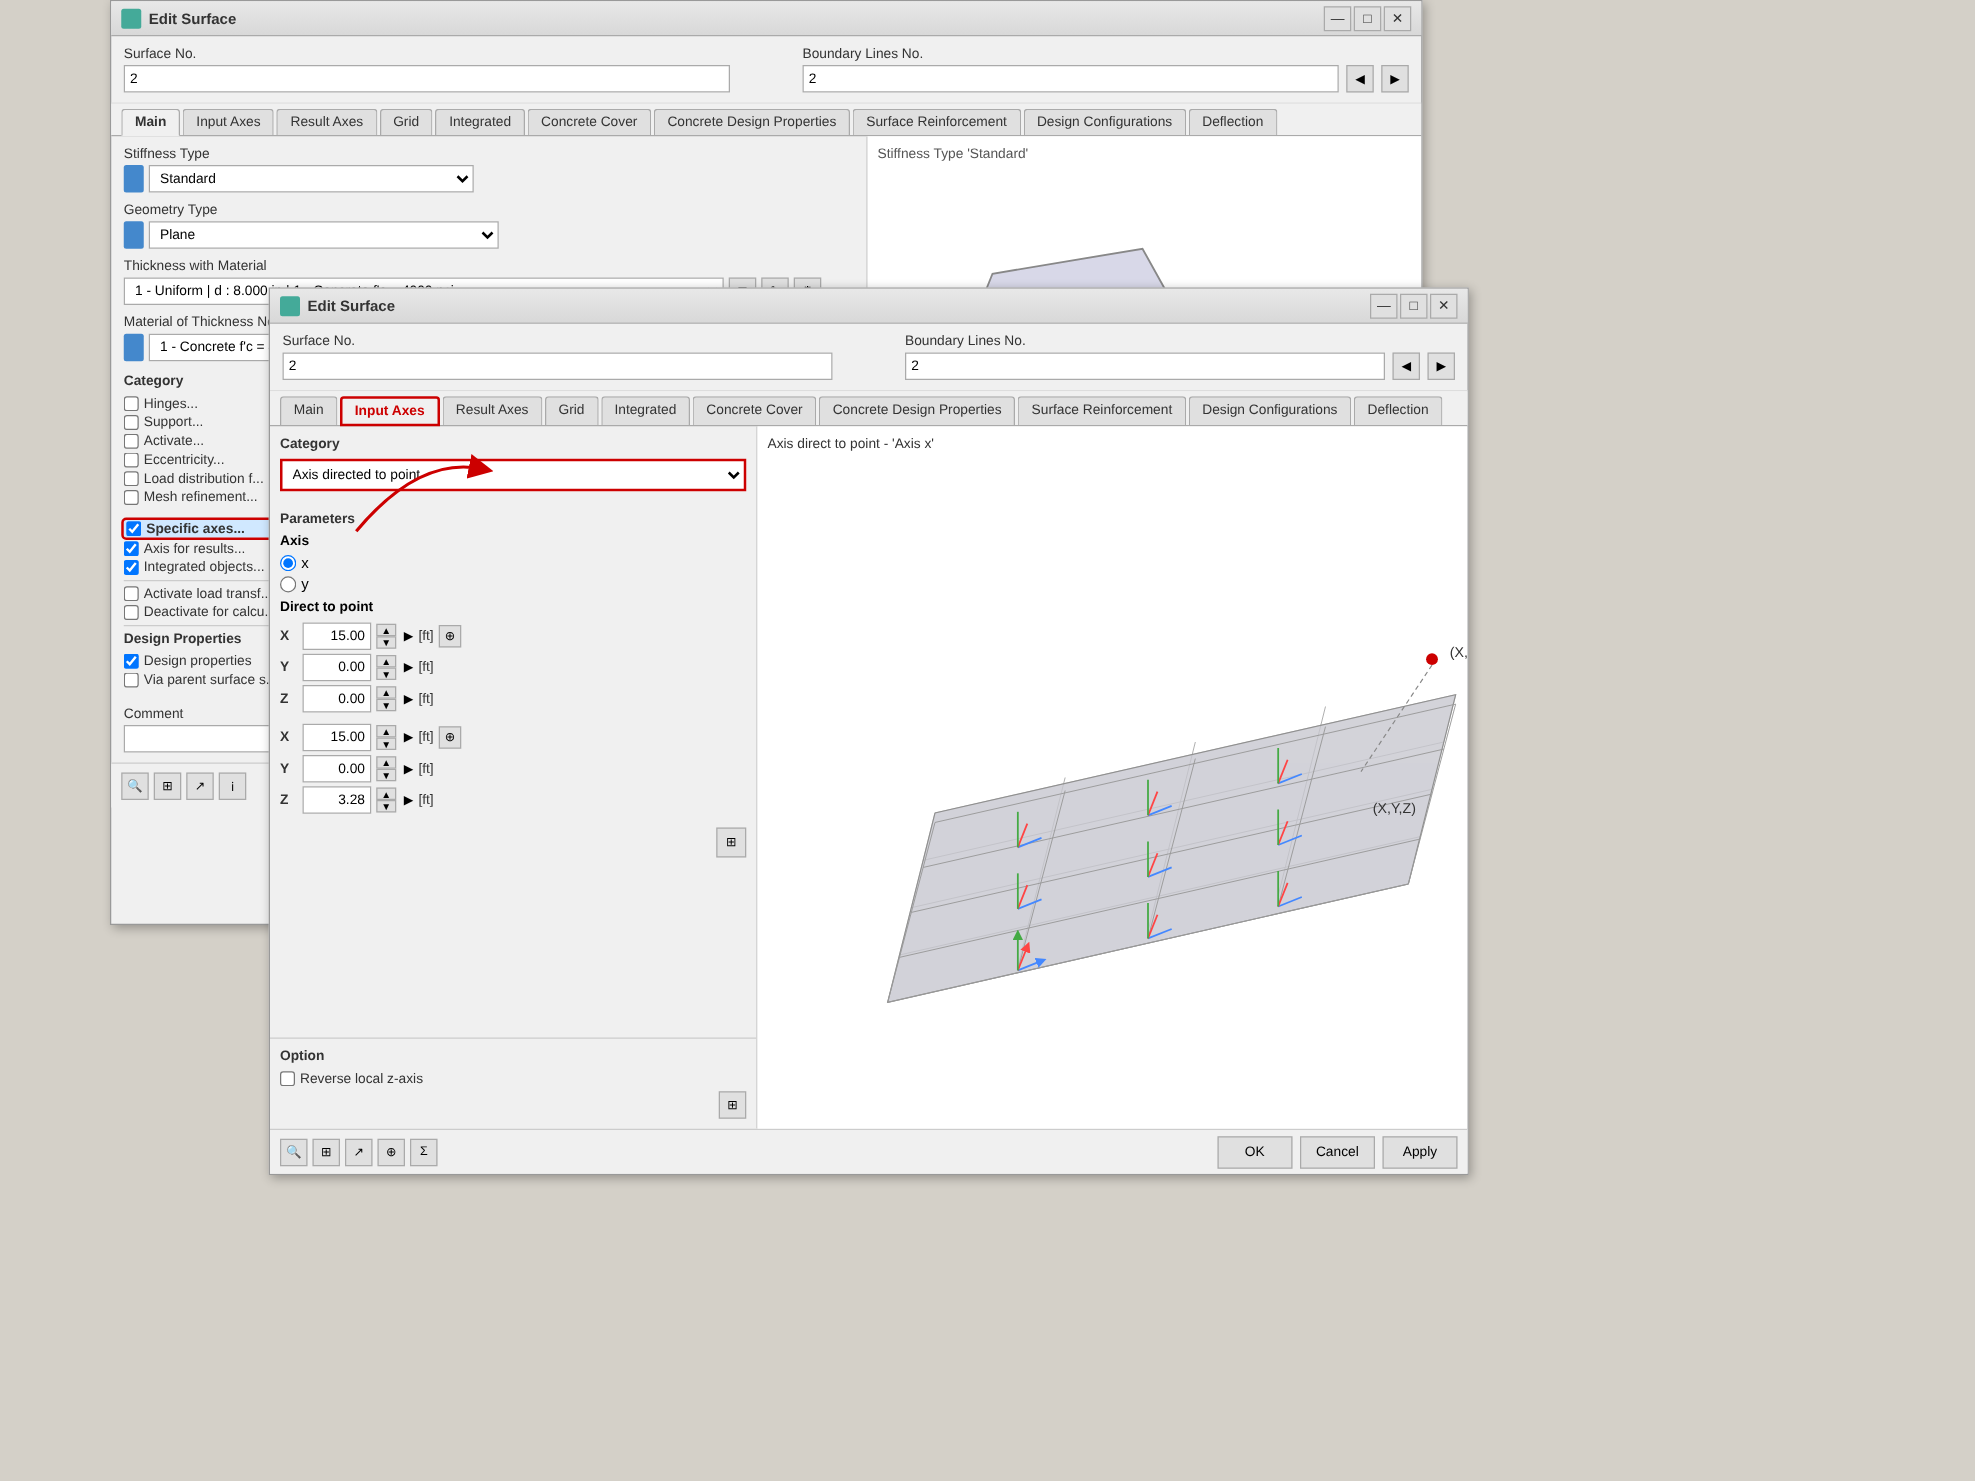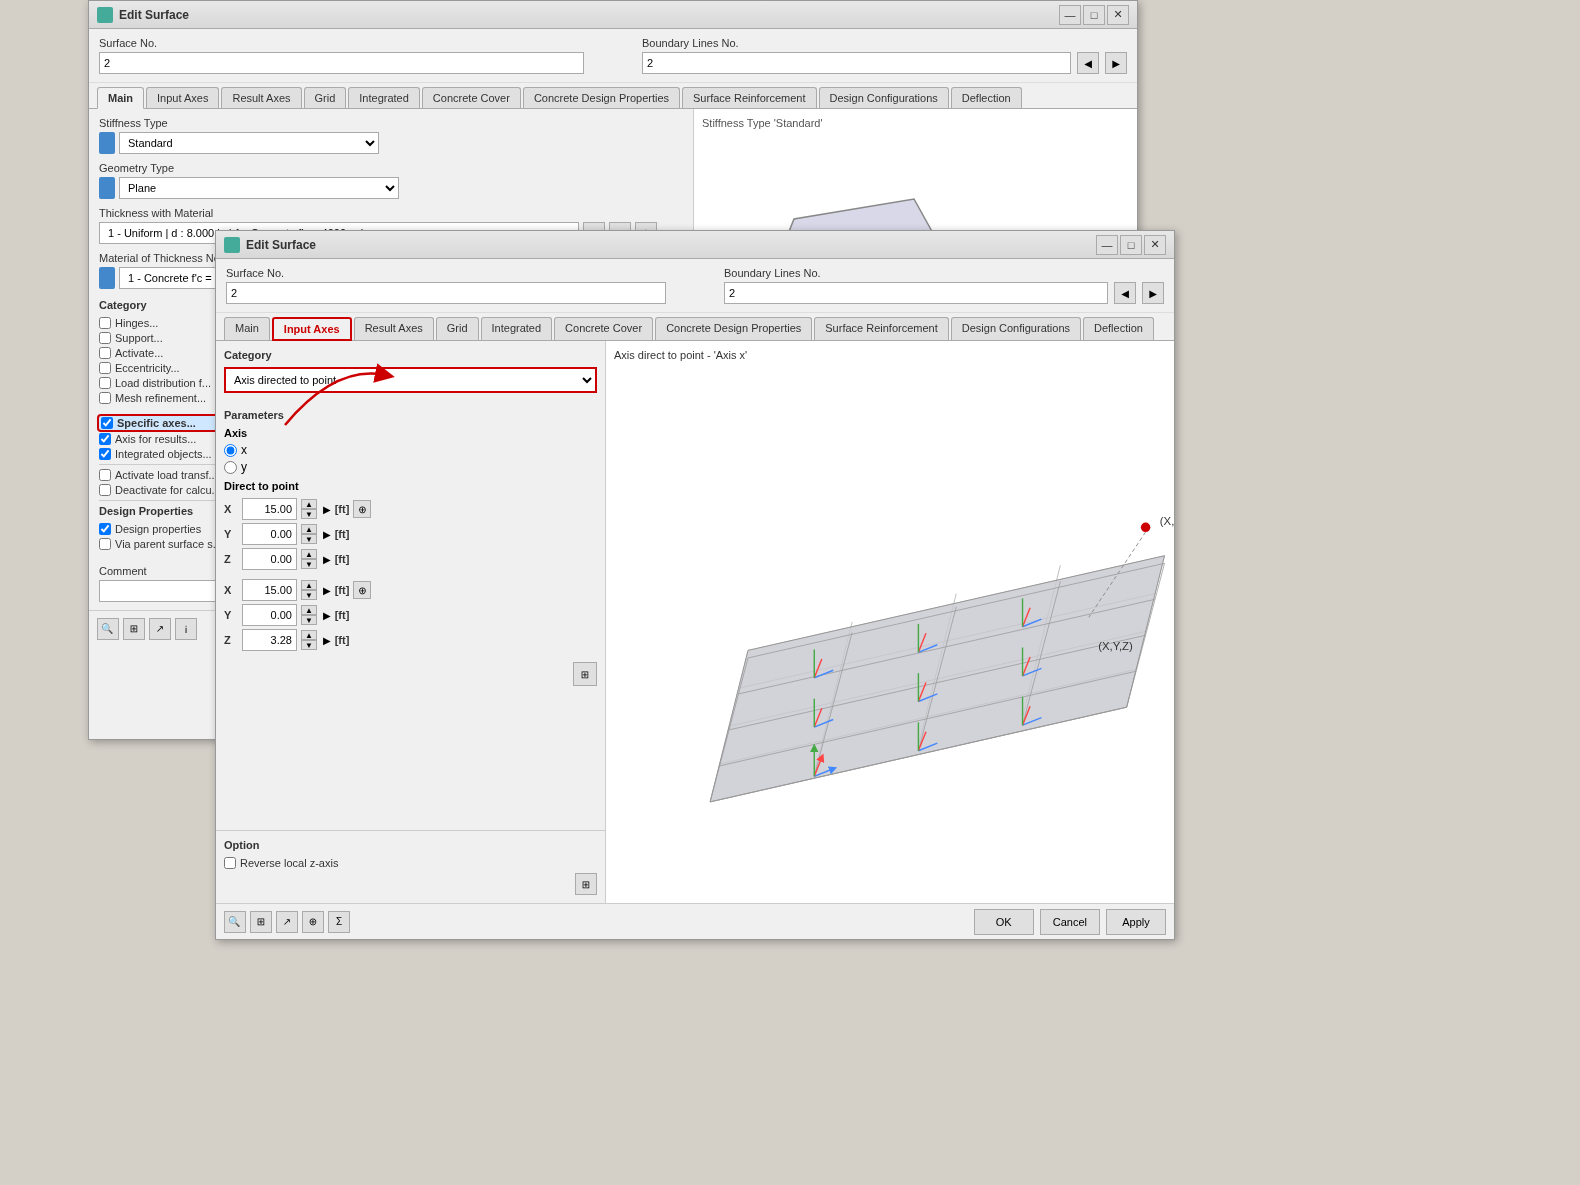--- a/index.html
+++ b/index.html
@@ -97,21 +97,21 @@
 
     
     .fg-body { display: flex; flex-direction: column; height: calc(100% - 28px); }
     .fg-content { display: flex; flex: 1; overflow: hidden; }
 
     .section-header { font-weight: bold; font-size: 11px; color: #333; margin-bottom: 6px; }
     .radio-row { display: flex; align-items: center; gap: 4px; }
     .coord-row { display: flex; align-items: center; gap: 4px; margin-bottom: 3px; }
     .coord-label { width: 14px; font-size: 11px; font-weight: bold; color: #333; }
     .coord-input { width: 55px; height: 20px; border: 1px solid #aaa; background: white; padding: 1px 3px; font-size: 11px; text-align: right; }
-    .coord-unit { font-size: 11px; color: #333; font-weight: bold; }
+    .coord-unit { font-size: 11px; color: #333; }
     .spin-btn { width: 16px; height: 10px; border: 1px solid #aaa; background: #e0e0e0; display: flex; align-items: center; justify-content: center; cursor: pointer; font-size: 8px; }
     .spin-group { display: flex; flex-direction: column; }
     .bottom-toolbar {
       height: 36px;
       border-top: 1px solid #ccc;
       background: #f0f0f0;
       display: flex;
       align-items: center;
       padding: 0 8px;
       gap: 4px;

